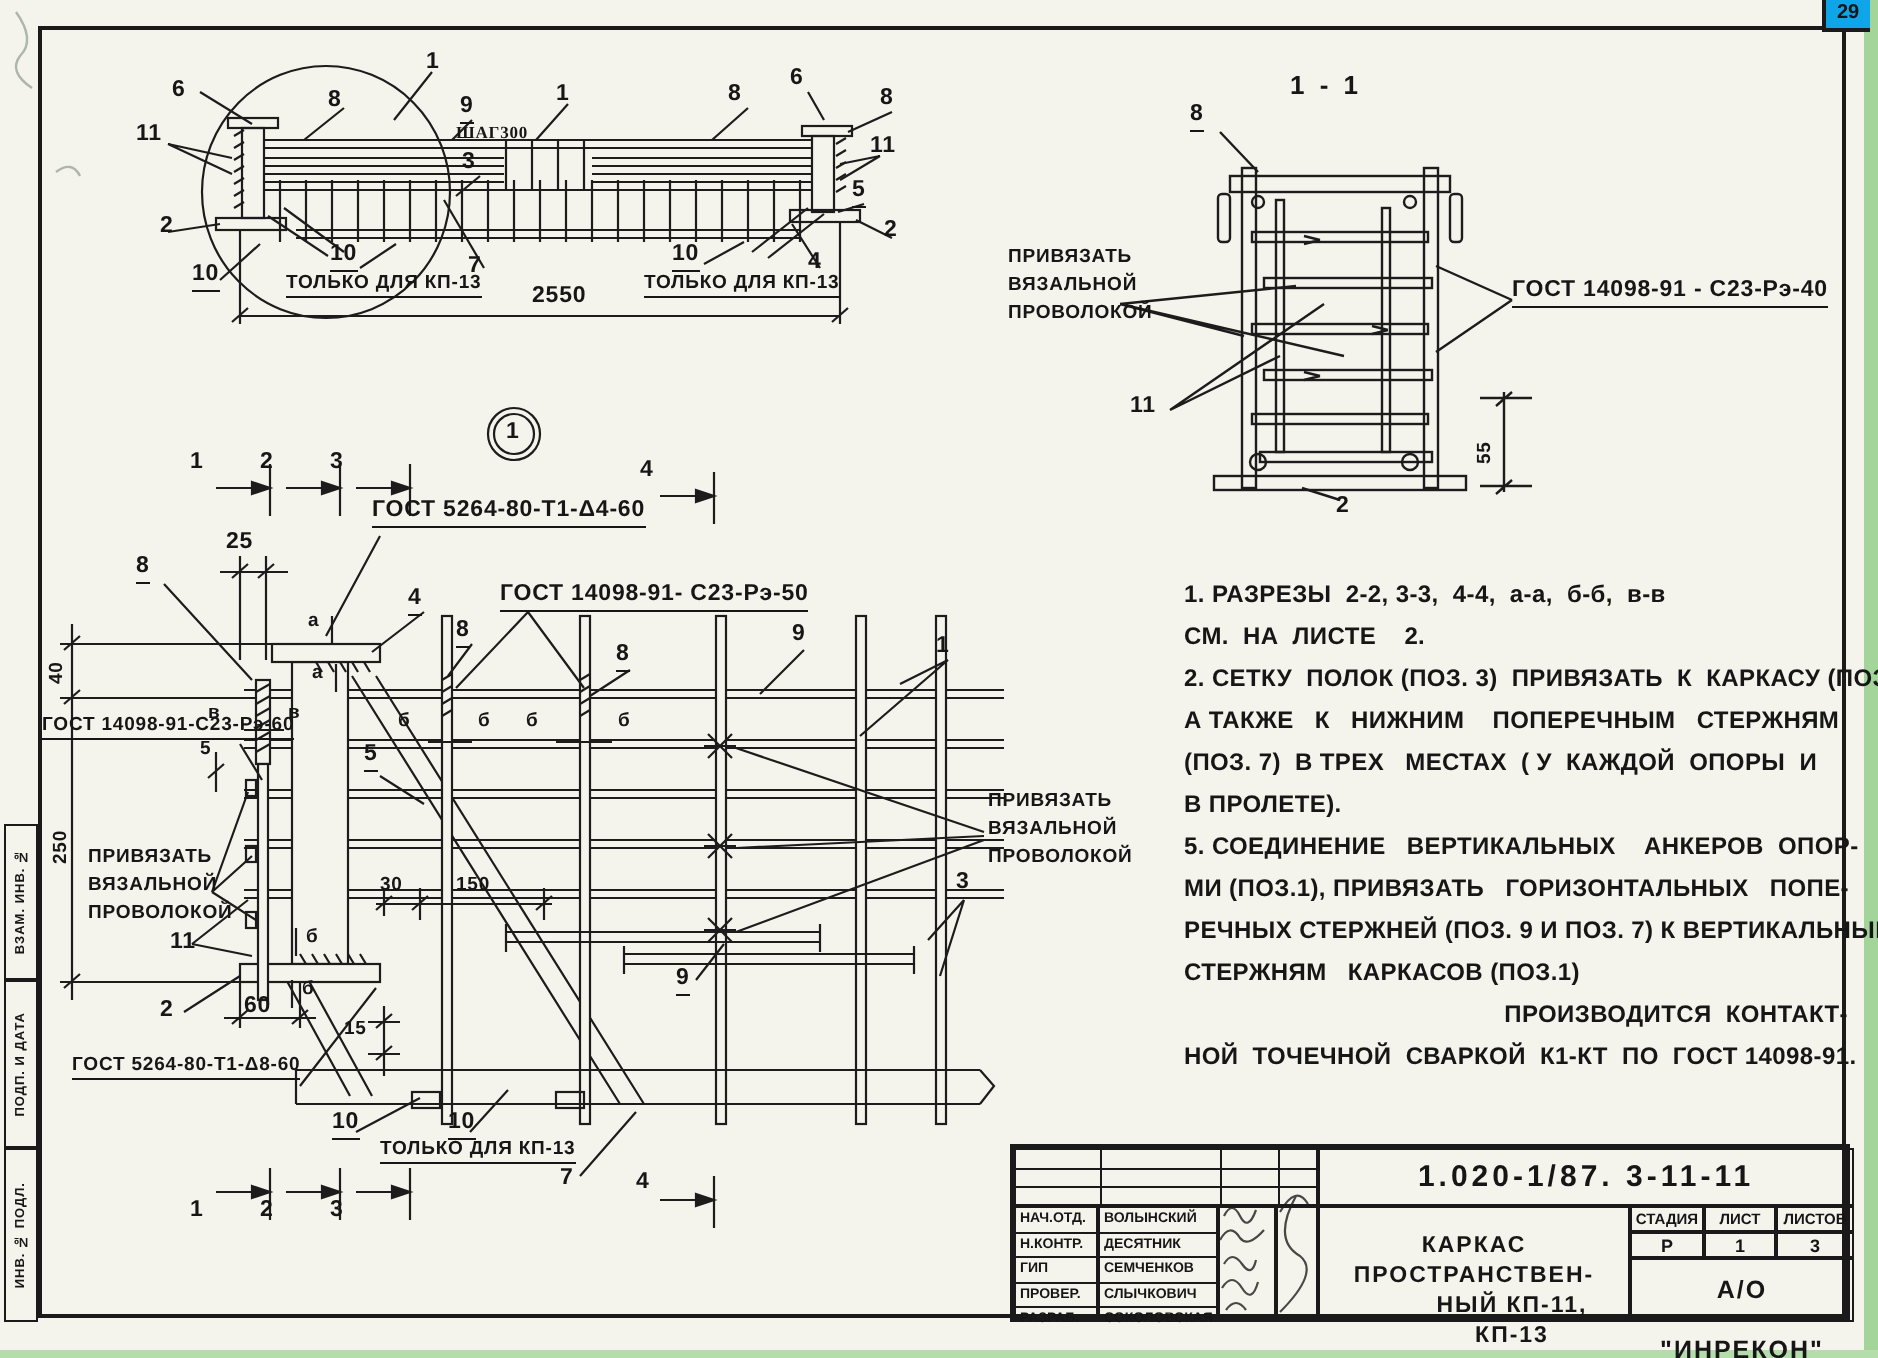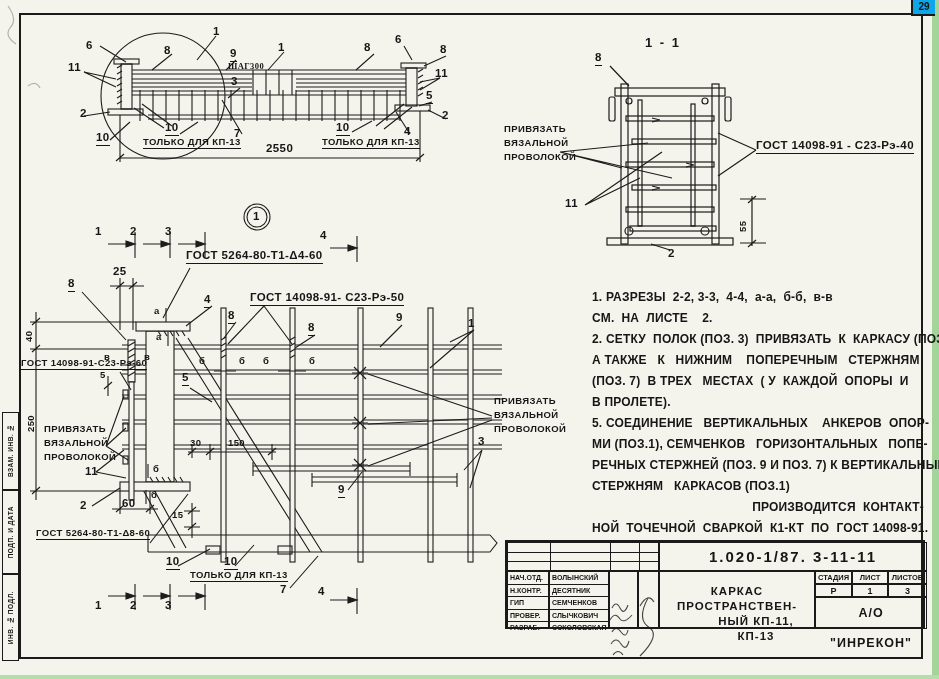--- a/index.html
+++ b/index.html
@@ -15,21 +15,21 @@
   .stamp span{writing-mode:vertical-rl;transform:rotate(180deg);font:700 6.5px "Liberation Sans",sans-serif;letter-spacing:.5px;white-space:nowrap;}
   svg.lines{position:absolute;left:0;top:0;pointer-events:none;}
   .lbl{position:absolute;font:700 11.5px "Liberation Sans",sans-serif;letter-spacing:.4px;white-space:nowrap;line-height:1;}
   .sm{font-size:9.5px;}
   .xs{font-size:8.5px;}
   .ul{border-bottom:1.5px solid #161616;padding-bottom:1px;}
   .rot{transform:rotate(-90deg);transform-origin:left top;}
   .notes{position:absolute;left:592px;top:287px;width:332px;}
   .notes .nline{font:700 12px "Liberation Sans",sans-serif;line-height:21px;letter-spacing:.2px;white-space:pre;}
   .notes .nright{text-align:right;}
-  .tb{position:absolute;left:505px;top:540px;width:420px;height:89px;border:2px solid #1a1a1a;box-sizing:border-box;background:transparent;}
+  .tb{position:absolute;left:505px;top:572px;width:420px;height:89px;border:2px solid #1a1a1a;box-sizing:border-box;background:transparent;}
   .tb .cell{position:absolute;box-sizing:border-box;border:1px solid #1a1a1a;}
   .tb .txt{font:700 7px "Liberation Sans",sans-serif;line-height:11px;padding-left:2px;white-space:nowrap;overflow:hidden;}
   .docnum{font:700 15px "Liberation Sans",sans-serif;letter-spacing:2px;text-align:center;line-height:27px;}
   .ttl{font:700 11.5px "Liberation Sans",sans-serif;letter-spacing:1px;text-align:center;line-height:15px;padding-top:12px;}
   .stagehdr{font:700 7.5px "Liberation Sans",sans-serif;text-align:center;line-height:12px;}
   .stageval{font:700 9px "Liberation Sans",sans-serif;text-align:center;line-height:12px;}
   .org{font:700 12.5px "Liberation Sans",sans-serif;text-align:center;line-height:30px;letter-spacing:1px;}
   .fmt{position:absolute;left:828px;top:696px;font:700 10px "Liberation Sans",sans-serif;letter-spacing:2px;text-align:center;}
 </style>
 </head>
@@ -257,21 +257,21 @@
   <span class="lbl" style="left:318px;top:586px;">4</span>
 
   <div class="notes">
     <div class="nline">1. РАЗРЕЗЫ  2-2, 3-3,  4-4,  а-а,  б-б,  в-в</div>
     <div class="nline">СМ.  НА  ЛИСТЕ    2.</div>
     <div class="nline">2. СЕТКУ  ПОЛОК (ПОЗ. 3)  ПРИВЯЗАТЬ  К  КАРКАСУ (ПОЗ.1),</div>
     <div class="nline">А ТАКЖЕ   К   НИЖНИМ    ПОПЕРЕЧНЫМ   СТЕРЖНЯМ</div>
     <div class="nline">(ПОЗ. 7)  В ТРЕХ   МЕСТАХ  ( У  КАЖДОЙ  ОПОРЫ  И</div>
     <div class="nline">В ПРОЛЕТЕ).</div>
     <div class="nline">5. СОЕДИНЕНИЕ   ВЕРТИКАЛЬНЫХ    АНКЕРОВ  ОПОР-</div>
-    <div class="nline">МИ (ПОЗ.1), СЕМЧЕНКОВ   ГОРИЗОНТАЛЬНЫХ   ПОПЕ-</div>
+    <div class="nline">МИ (ПОЗ.1), ПРИВЯЗАТЬ   ГОРИЗОНТАЛЬНЫХ   ПОПЕ-</div>
     <div class="nline">РЕЧНЫХ СТЕРЖНЕЙ (ПОЗ. 9 И ПОЗ. 7) К ВЕРТИКАЛЬНЫМ</div>
     <div class="nline">СТЕРЖНЯМ   КАРКАСОВ (ПОЗ.1)</div>
     <div class="nline nright">ПРОИЗВОДИТСЯ  КОНТАКТ-</div>
     <div class="nline">НОЙ  ТОЧЕЧНОЙ  СВАРКОЙ  К1-КТ  ПО  ГОСТ 14098-91.</div>
   </div>
 
   <div class="tb">
     <div class="cell" style="left:0;top:0;width:152px;height:29px;">
       <div class="cell" style="left:0;top:9px;width:150px;height:1px;border:none;border-top:1px solid #1a1a1a;"></div>
       <div class="cell" style="left:0;top:18px;width:150px;height:1px;border:none;border-top:1px solid #1a1a1a;"></div>

